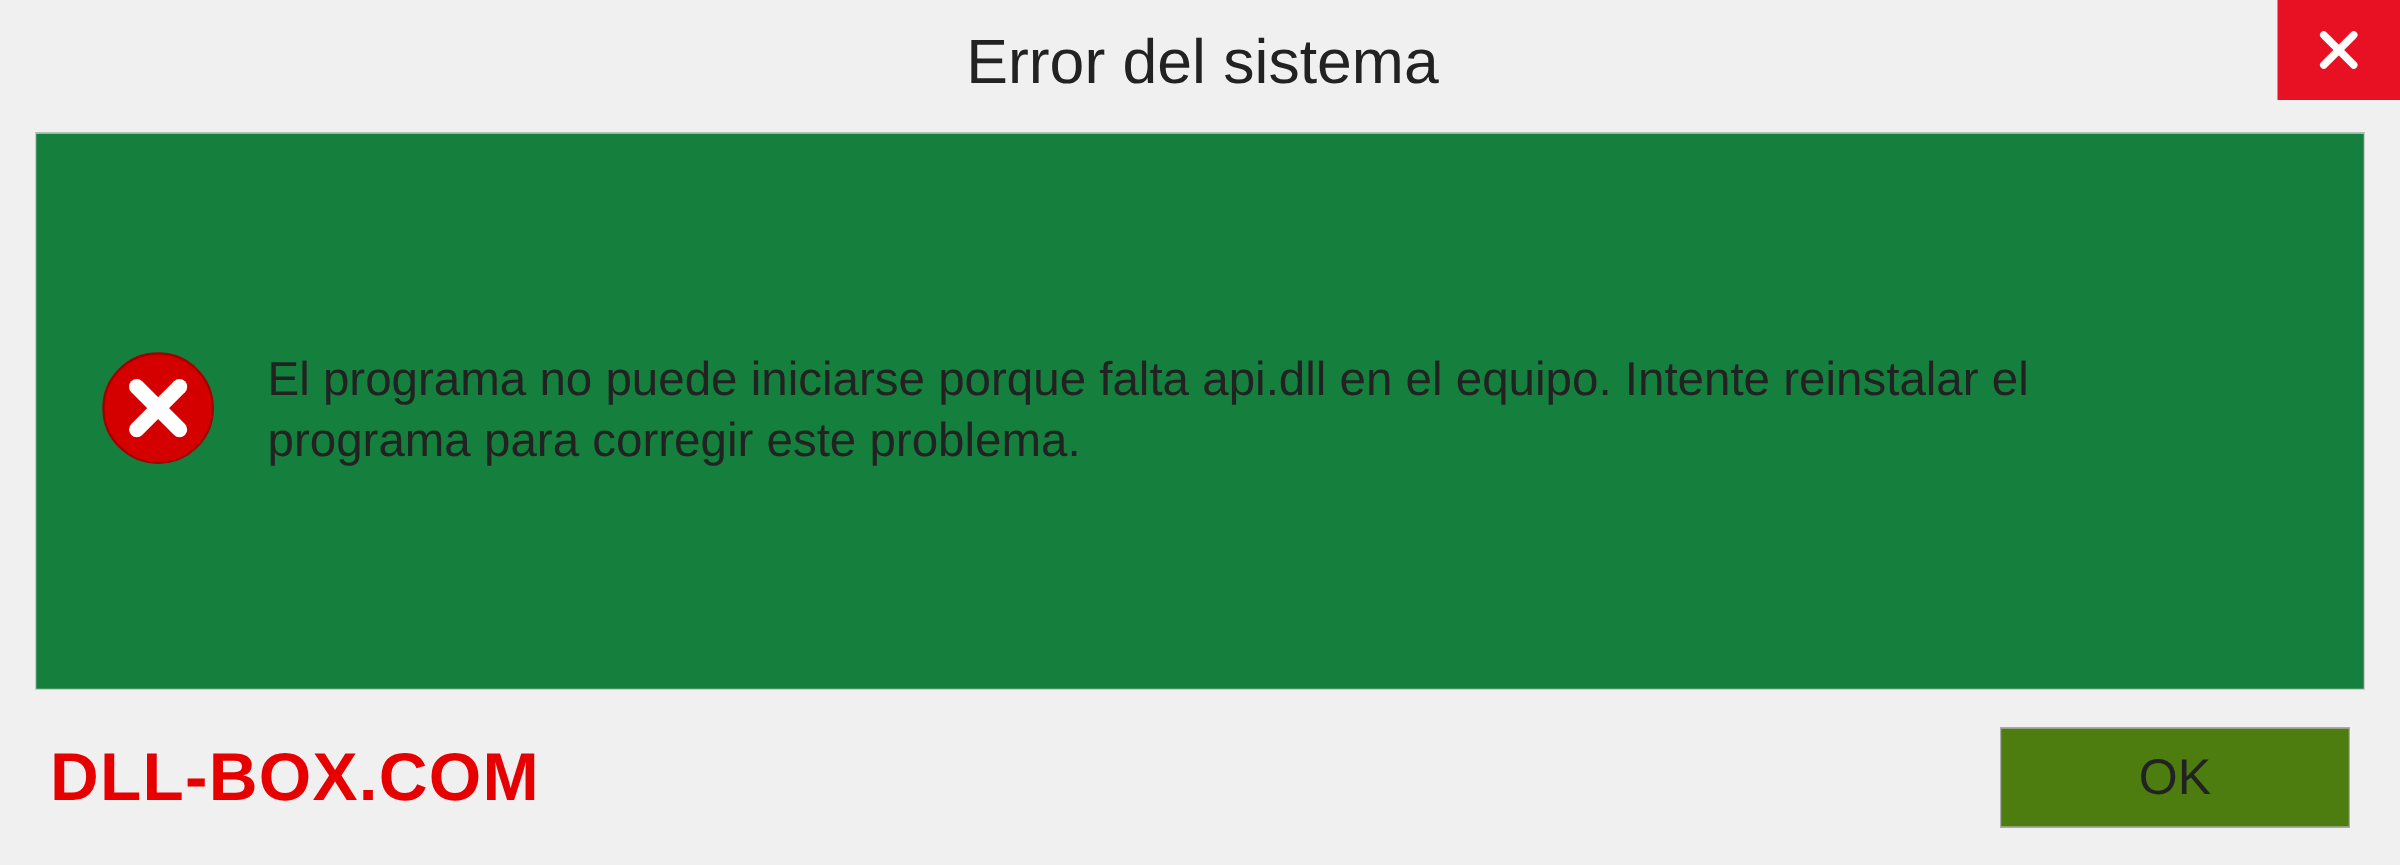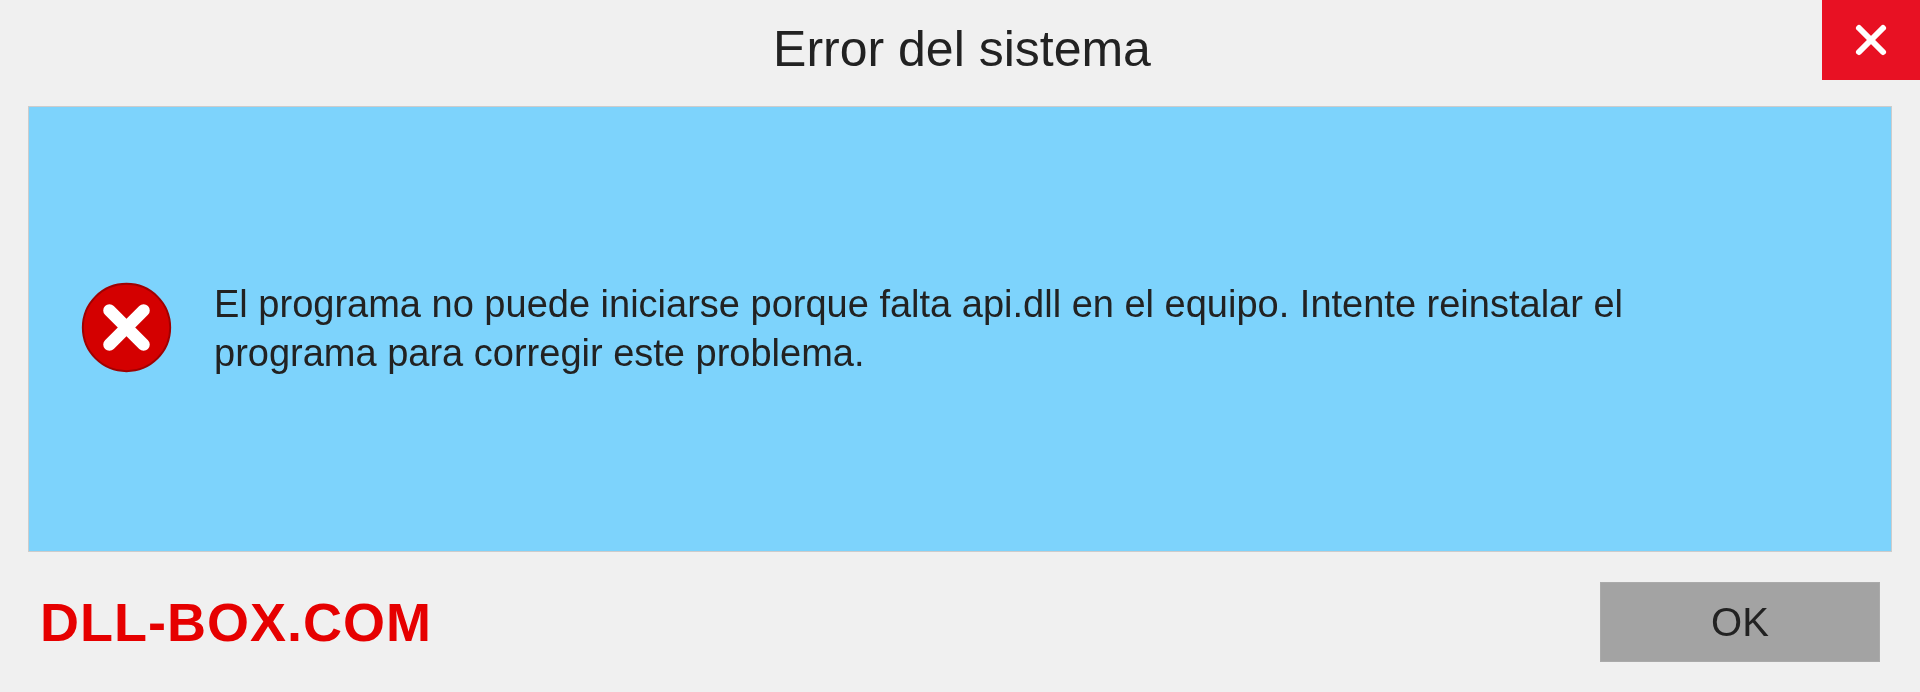--- a/index.html
+++ b/index.html
@@ -46,21 +46,21 @@
       position: absolute;
       right: 0;
       top: 0;
     }
     .close-btn svg {
       width: 40px;
       height: 40px;
     }
     .content-area {
       margin: 8px 28px 0 28px;
-      background: #7dd3fc;
+      background: #15803d;
       border: 1px solid #ccc;
       flex: 1;
       display: flex;
       align-items: center;
       padding: 0 50px;
     }
     .error-icon-wrap {
       flex-shrink: 0;
       margin-right: 40px;
     }
@@ -85,21 +85,21 @@
     .watermark {
       font-size: 54px;
       font-weight: 800;
       color: #e60000;
       letter-spacing: 1px;
       font-family: Arial, sans-serif;
     }
     .ok-btn {
       width: 280px;
       height: 80px;
-      background: #a3a3a3;
+      background: #4d7c0f;
       border: 1px solid #aaa;
       font-size: 40px;
       color: #222;
       cursor: pointer;
       font-family: inherit;
     }
   </style>
 </head>
 <body>
 

